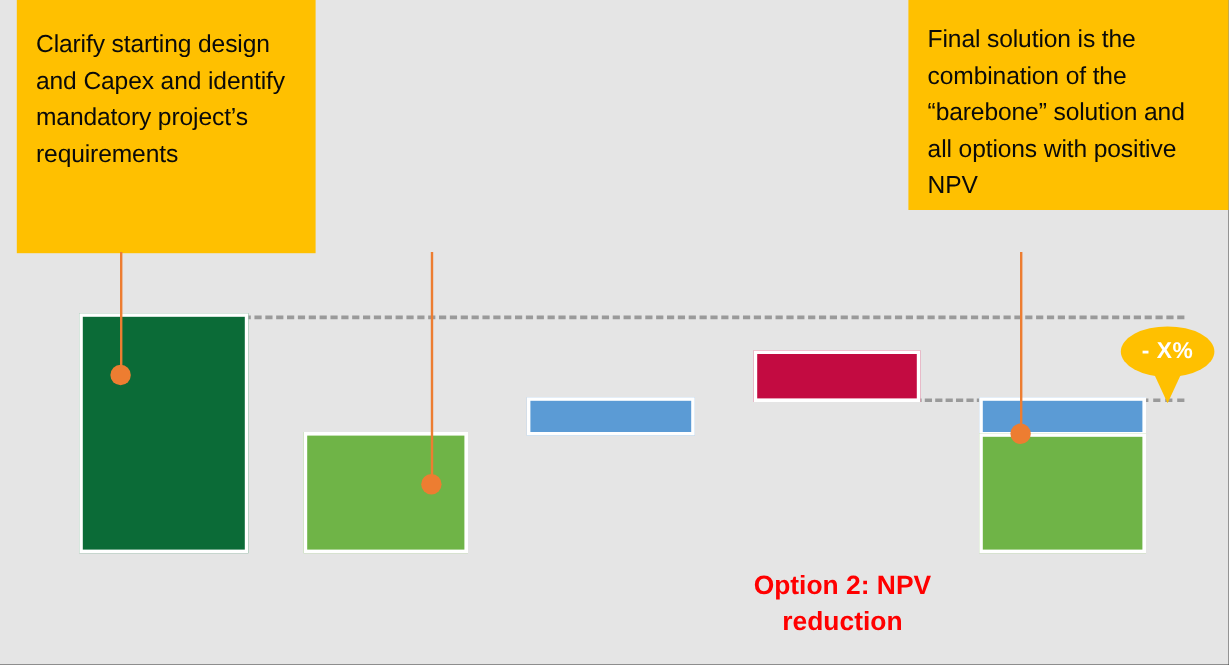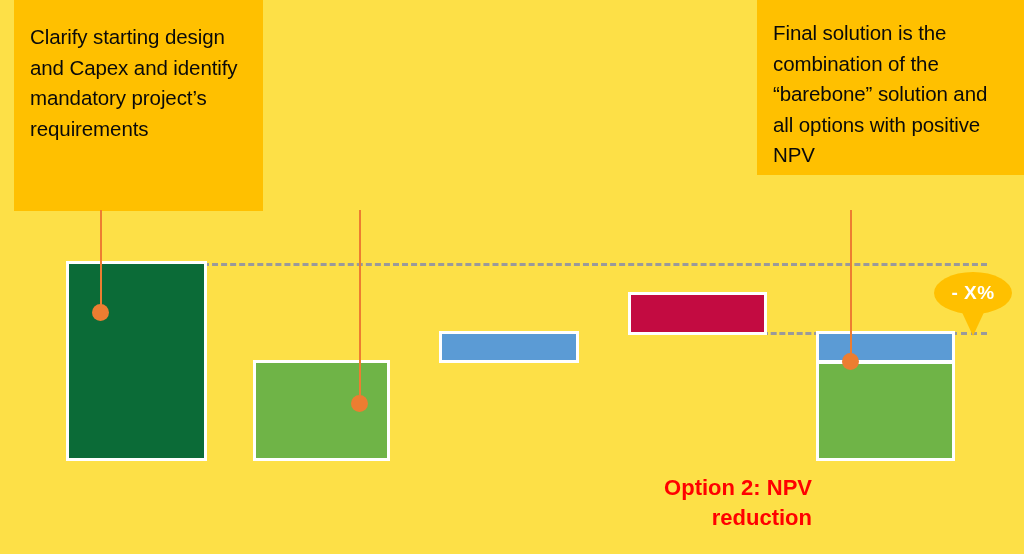--- a/index.html
+++ b/index.html
@@ -4,21 +4,21 @@
 <style>
   html, body {
     margin: 0;
     padding: 0;
     background: #000000;
   }
   #stage {
     position: relative;
     width: 1024px;
     height: 554px;
-    background: #fde047;
+    background: #e5e5e5;
     overflow: hidden;
     font-family: "Liberation Sans", sans-serif;
   }
 
   
   .callout {
     position: absolute;
     background: #FFC000;
     box-sizing: border-box;
     color: #0a0a0a;
@@ -109,21 +109,21 @@
     border-right: 13px solid transparent;
     border-top: 28px solid #FFC000;
   }
 
   
   #caption-option2 {
     position: absolute;
     left: 592px;
     top: 473px;
     width: 220px;
-    text-align: right;
+    text-align: center;
     color: #FF0000;
     font-weight: bold;
     font-size: 22px;
     line-height: 30px;
     white-space: pre-line;
   }
 </style>
 </head>
 <body>
 

